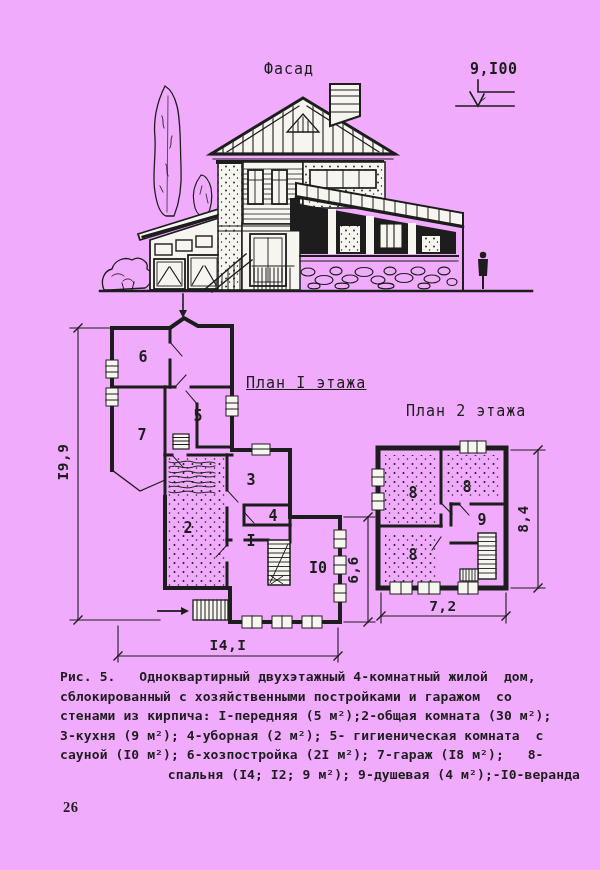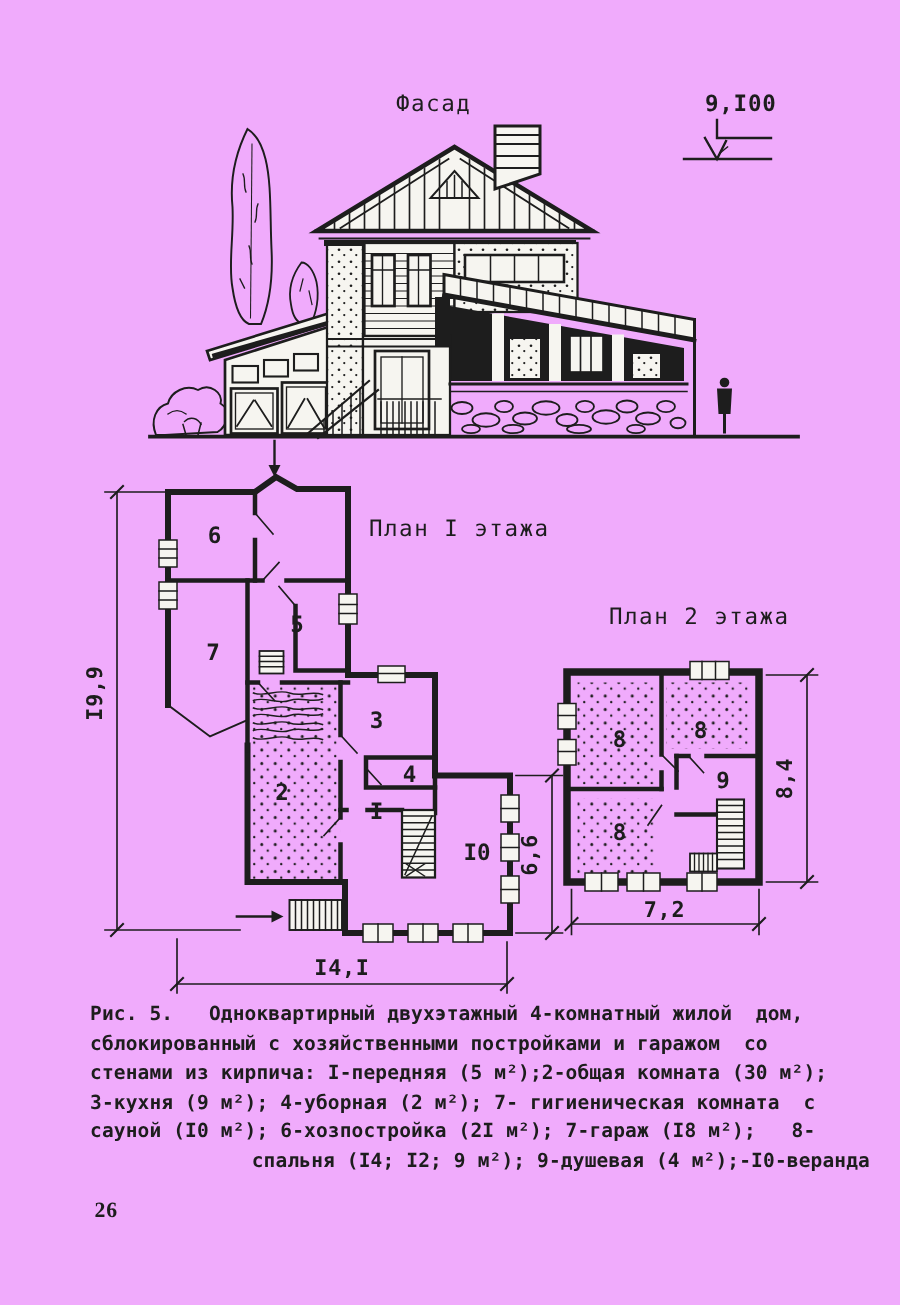--- a/index.html
+++ b/index.html
@@ -209,21 +209,21 @@
 
       <g stroke="none" fill="#1d1d1d">
         <circle cx="395" cy="179" r="3.2"></circle>
         <path d="M390,183 L400,183 L399,200 L396,200 L396,213 L394,213 L394,200 L391,200 Z"></path>
       </g>
 
       <line x1="12" y1="215" x2="444" y2="215" stroke-width="2.5"></line>
     </g>
   </svg>
 
-  <div class="abs drawlabel" style="left:246px;top:343px;">План I этажа</div>
+  <div class="abs drawlabel" style="left:246px;top:374px;text-decoration:underline;">План I этажа</div>
 
   <svg class="abs" style="left:55px;top:290px;" width="330" height="378" viewBox="0 0 330 378">
     <defs>
       <pattern id="dots2" width="9" height="9" patternUnits="userSpaceOnUse">
         <circle cx="2.5" cy="3" r="1" fill="#1d1d1d"></circle>
         <circle cx="6.5" cy="7" r="0.8" fill="#1d1d1d"></circle>
       </pattern>
     </defs>
     <g stroke="#1d1d1d" fill="none" stroke-linecap="square">
 
@@ -412,20 +412,20 @@
       <text class="rm" x="102" y="67" text-anchor="middle">8</text>
       <text class="rm" x="117" y="100" text-anchor="middle">9</text>
       <text class="rm" x="48" y="135" text-anchor="middle">8</text>
     </g>
   </svg>
 
   <div class="caption">
     <div class="cline">Рис. 5.   Одноквартирный двухэтажный 4-комнатный жилой  дом,</div>
     <div class="cline">сблокированный с хозяйственными постройками и гаражом  со</div>
     <div class="cline">стенами из кирпича: I-передняя (5 м²);2-общая комната (30 м²);</div>
-    <div class="cline">3-кухня (9 м²); 4-уборная (2 м²); 7- гигиеническая комната  с</div>
+    <div class="cline">3-кухня (9 м²); 4-уборная (2 м²); 5- гигиеническая комната  с</div>
     <div class="cline">сауной (I0 м²); 6-хозпостройка (2I м²); 7-гараж (I8 м²);   8-</div>
     <div class="cline indent">спальня (I4; I2; 9 м²); 9-душевая (4 м²);-I0-веранда</div>
   </div>
 
   <div class="pagenum">26</div>
 
 </div>
 
 </body></html>

